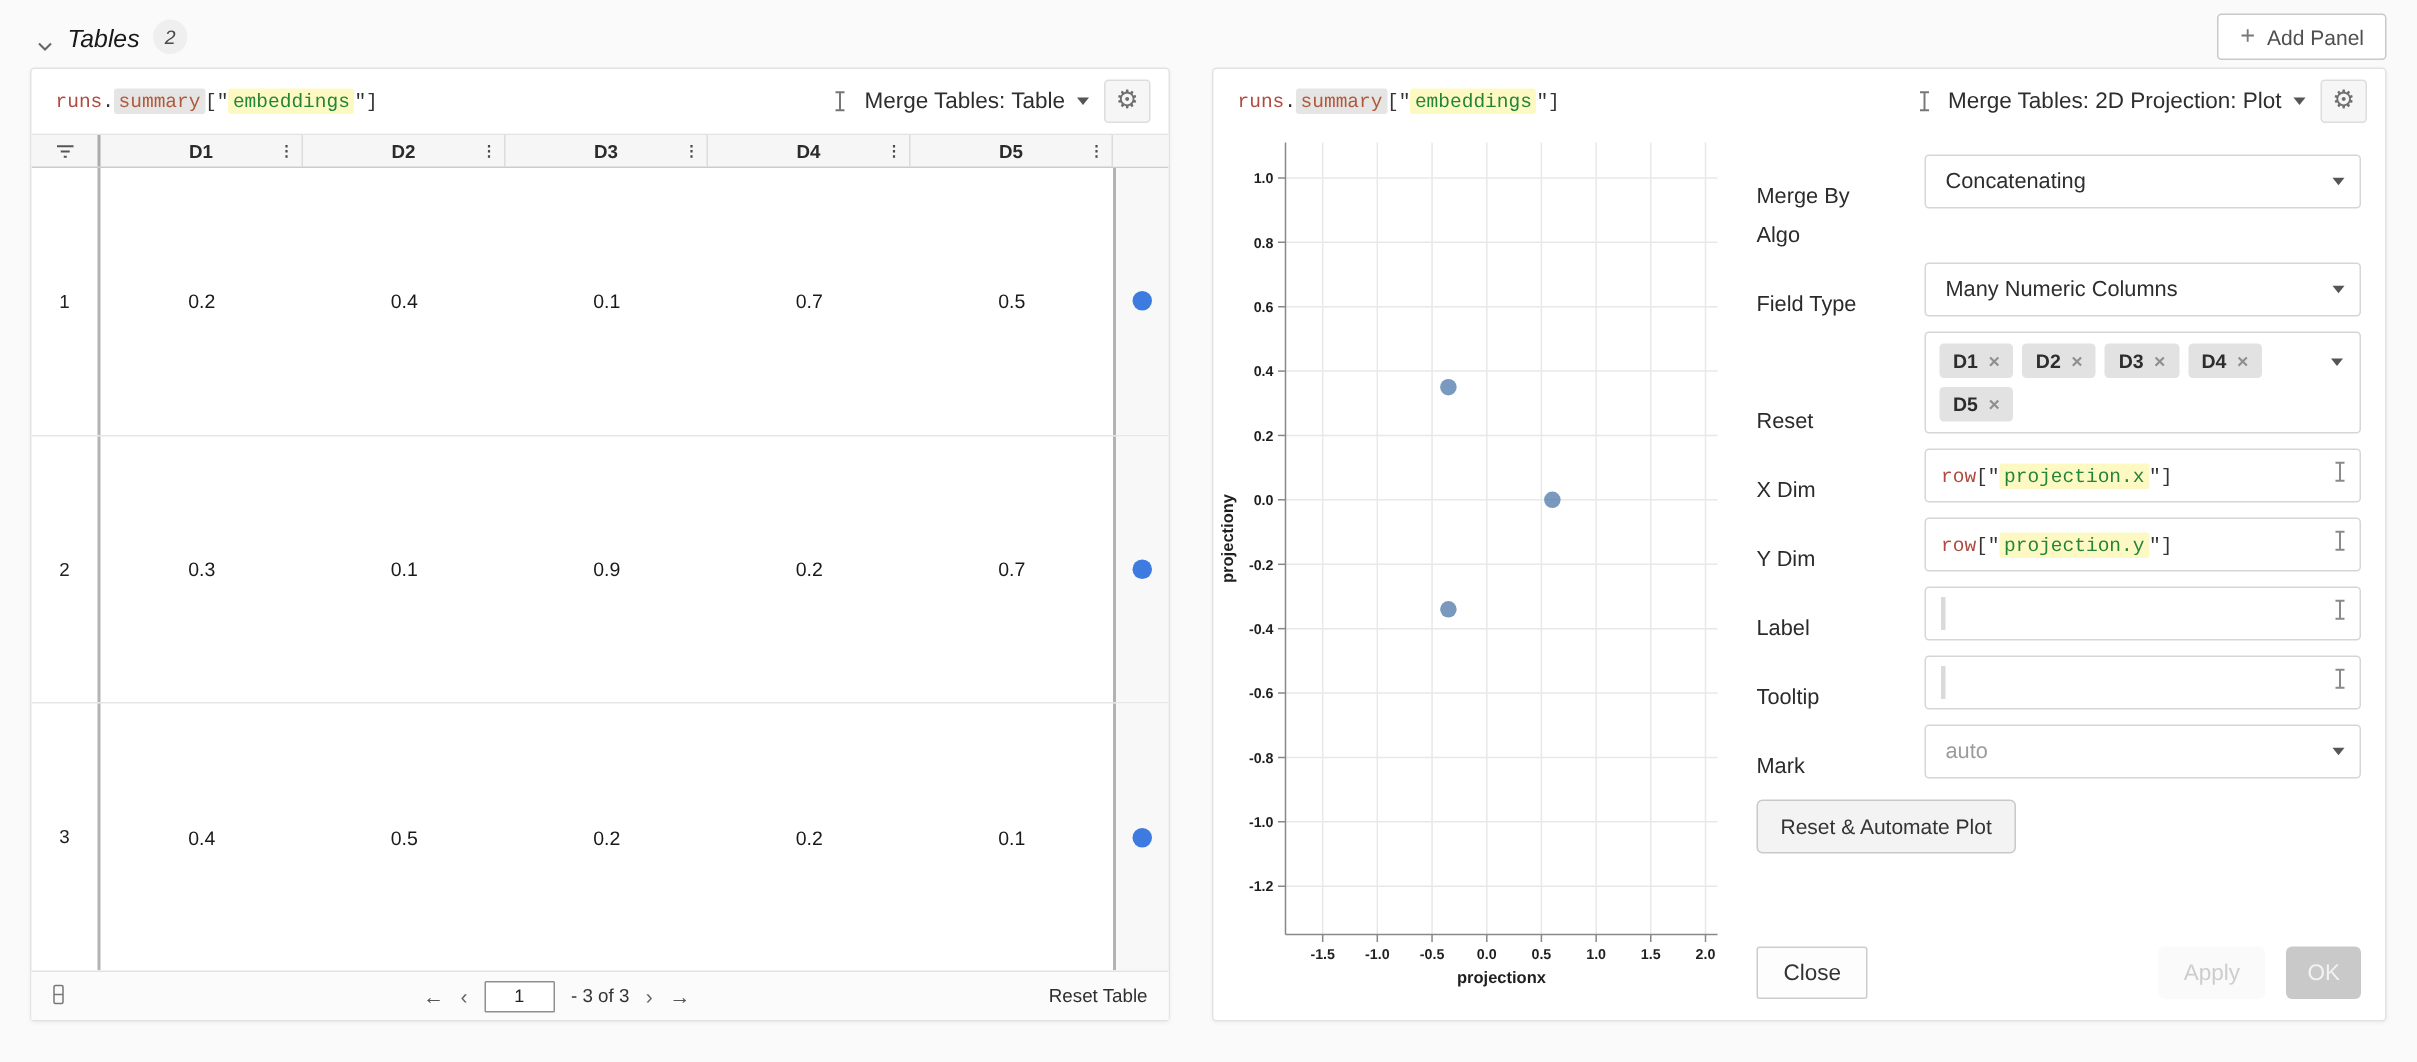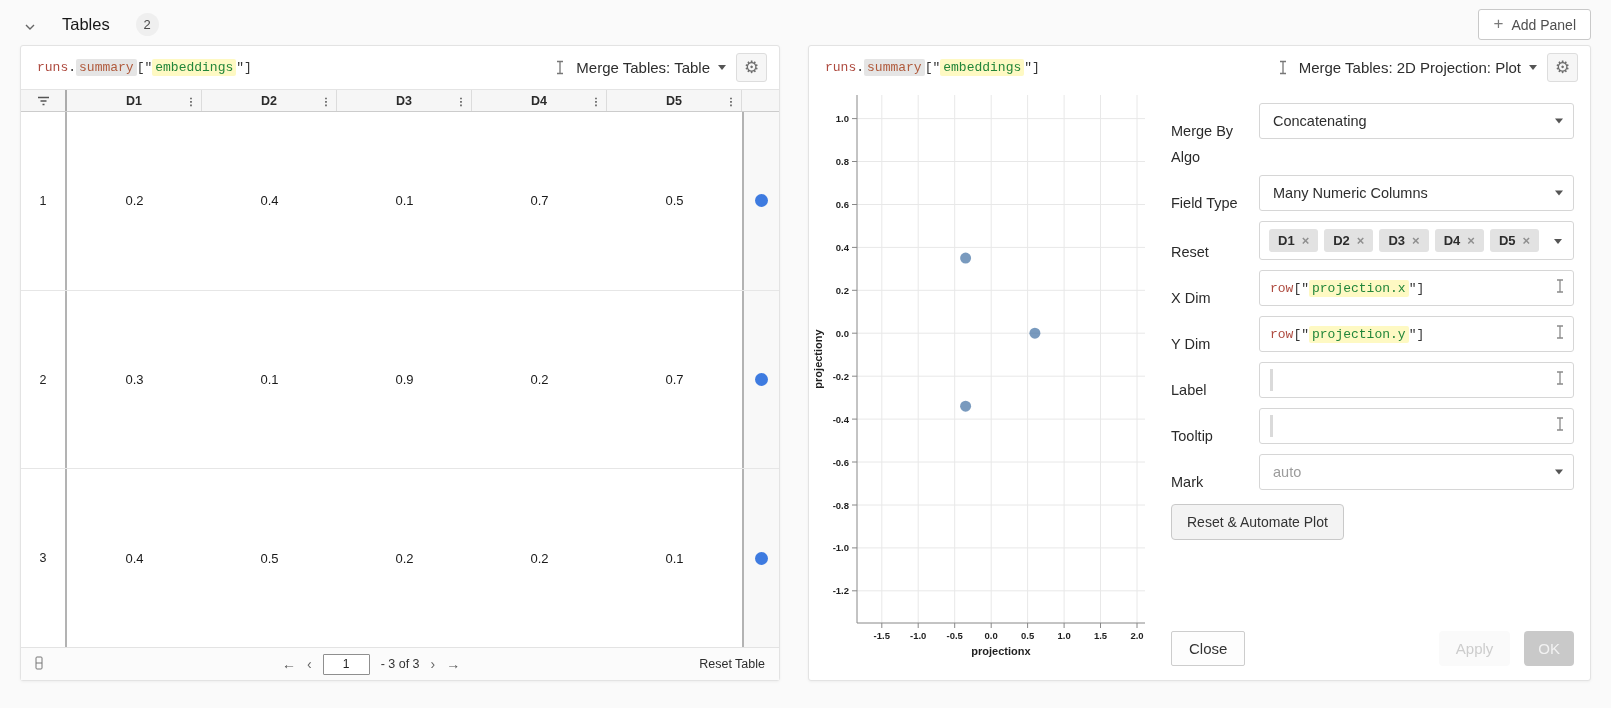--- a/index.html
+++ b/index.html
@@ -1,20 +1,20 @@
 <!DOCTYPE html>
 <html><head>
 <meta charset="utf-8">
 <style>
   * { box-sizing: border-box; margin: 0; padding: 0; }
   html,body { width:1611px; height:708px; background:#fafafa; font-family:"Liberation Sans",sans-serif; overflow:hidden; color:#1a1a1a; }
 
   
   .topbar { height:45px; display:flex; align-items:center; justify-content:space-between; padding:4px 20px 0 24px; }
-  .section-head { display:flex; align-items:center; gap:26px; }
+  .section-head { display:flex; align-items:flex-end; gap:9px;font-style:italic; }
   .chev { width:12px; height:12px; display:inline-block; }
   .section-title { font-size:16.5px; color:#181818; }
   .section-badge { min-width:23px; height:23px; border-radius:12px; background:#efefef; color:#4a4a4a; font-size:13px; display:flex; align-items:center; justify-content:center; padding:0 6px; }
   .add-panel-btn { display:flex; align-items:center; gap:8px; background:#fff; border:1px solid #c9c9c9; border-radius:3px; height:31px; padding:0 14px; font-size:14px; color:#4f4f4f; cursor:pointer; }
   .plus-icon { font-size:17px; color:#7a7a7a; line-height:1; margin-top:-2px; }
 
   
   .panels { display:flex; gap:28px; padding:0 20px; }
   .panel { background:#fff; border:1px solid #e3e3e3; border-radius:3px; box-shadow:0 1px 3px rgba(0,0,0,.05); height:636px; display:flex; flex-direction:column; }
   .panel-left { width:760px; }
@@ -64,21 +64,21 @@
   .plot-wrap svg { display:block; }
   .grid-line { stroke:#e8e8e8; stroke-width:1; }
   .tick-line { stroke:#888; stroke-width:1; }
   .domain-line { stroke:#888; stroke-width:1; }
   .tick-label { font-family:"Liberation Sans",sans-serif; font-size:9.5px; font-weight:600; fill:#1f1f1f; }
   .axis-title { font-family:"Liberation Sans",sans-serif; font-size:11px; font-weight:700; fill:#1f1f1f; text-anchor:middle; }
 
   .settings { flex:1; display:flex; flex-direction:column; padding:14px 16px 14px 14px; }
   .setting-row { display:flex; align-items:flex-end; margin-bottom:10px; }
   .setting-label { width:88px; flex:none; font-size:14.5px; color:#2b2b2b; }
-  .control { flex:1; position:relative; }
+  .control { flex:1; position:relative;margin-left:24px; }
   .select-box { height:36px; background:#fff; border:1px solid #d6d6d6; border-radius:3px; display:flex; align-items:center; padding:0 26px 0 13px; font-size:14.5px; color:#2e2e2e; cursor:pointer; }
   .select-box .caret-down { position:absolute; right:11px; top:50%; transform:translateY(-50%); }
   .placeholder-text { color:#9c9c9c; }
   .tags-box { min-height:36px; background:#fff; border:1px solid #d6d6d6; border-radius:3px; padding:4px 24px 4px 6px; display:flex; flex-wrap:wrap; align-items:center; cursor:pointer; position:relative; }
   .tag { display:inline-flex; align-items:center; gap:7px; background:#e2e2e2; border-radius:3px; padding:4px 9px; margin:3px; font-size:13px; font-weight:bold; color:#2d2d2d; cursor:pointer; }
   .tag .x-icon { color:#8f8f8f; font-weight:700; font-size:13px; line-height:1; cursor:pointer; }
   .code-box { height:36px; background:#fff; border:1px solid #d6d6d6; border-radius:3px; display:flex; align-items:center; padding:0 26px 0 10px; font-family:"Liberation Mono","DejaVu Sans Mono",monospace; font-size:13px; cursor:text; }
   .cursor-bar { width:3px; height:22px; background:#dadada; }
 
   .reset-automate-btn { align-self:flex-start; margin-top:4px; background:#f3f3f3; border:1px solid #c9c9c9; border-radius:4px; padding:9px 15px; font-size:14px; color:#333; cursor:pointer; font-family:"Liberation Sans",sans-serif; }

